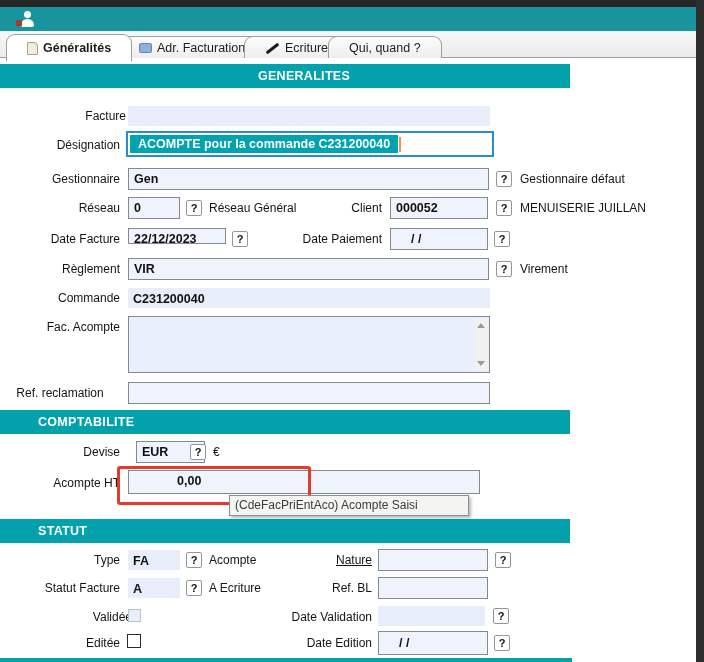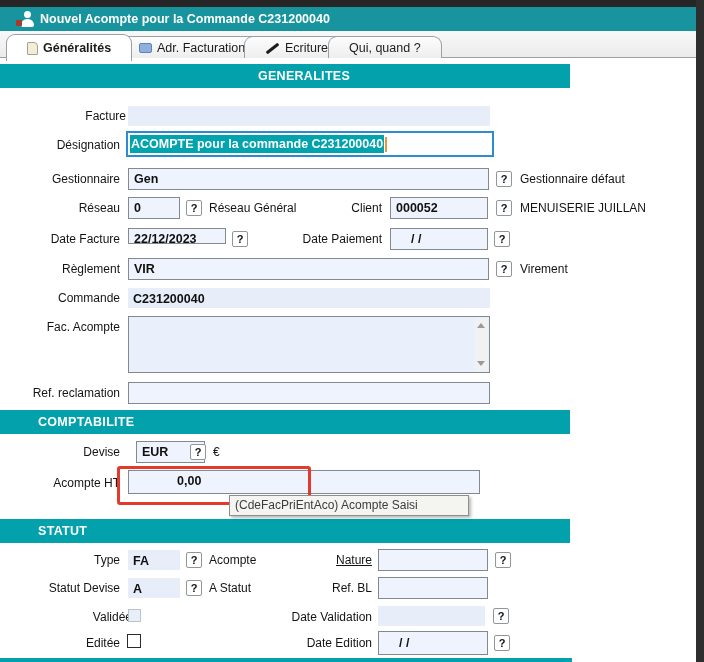--- a/index.html
+++ b/index.html
@@ -33,21 +33,21 @@
   .lbl{position:absolute;left:0;width:120px;text-align:right;font-size:12px;color:#141414;white-space:nowrap;}
   .lbl2{position:absolute;width:120px;text-align:right;font-size:12px;color:#141414;white-space:nowrap;}
   .suffix{position:absolute;font-size:12px;color:#141414;white-space:nowrap;}
 
   .fld{position:absolute;background:#EFF3FD;border:1px solid #82898f;box-sizing:border-box;
        font-weight:700;font-size:12.5px;color:#101010;padding:3px 0 0 5px;line-height:15px;overflow:hidden;white-space:nowrap;}
   .fld.ro{background:#E7EEFA;border:none;padding-top:4px;}
 
   .focusfld{position:absolute;background:#fff;border:2px solid #2F8BD0;box-sizing:border-box;
             display:flex;align-items:center;padding-left:2px;overflow:hidden;}
-  .sel-text{background:#00A3AE;color:#fff;font-weight:700;font-size:12.5px;padding:2px 1px;white-space:nowrap;}
+  .sel-text{background:#00A3AE;color:#fff;font-weight:700;font-size:12.5px;padding:2px 8px;white-space:nowrap;}
   .caret{display:inline-block;width:2px;height:15px;background:#E39A3B;margin-left:1px;}
 
   .help{position:absolute;width:16px;height:16px;background:#fff;border:1px solid #8f969c;border-radius:2px;
         box-sizing:border-box;font-size:11px;font-weight:700;text-align:center;line-height:14px;color:#111;cursor:default;}
 
   .memo{position:absolute;background:#EAF0FB;border:1px solid #82898f;box-sizing:border-box;}
   .scrollcol{position:absolute;right:1px;top:1px;bottom:1px;width:13px;background:#f1f1f1;}
   .arr{position:absolute;left:2px;width:0;height:0;border-left:4px solid transparent;border-right:4px solid transparent;}
   .arr.up{top:5px;border-bottom:5px solid #9a9a9a;}
   .arr.dn{bottom:5px;border-top:5px solid #9a9a9a;}
@@ -69,21 +69,20 @@
 <div id="app">
   <div class="frame-top"></div>
   <div class="frame-right"></div>
 
   <div class="titlebar">
     <span class="app-icon">
       <span class="head"></span>
       <span class="body"></span>
       <span class="accent"></span>
     </span>
-    <span class="title-text">Nouvel Acompte pour la Commande C231200040</span>
   </div>
 
   <div class="tabbar">
     <div class="tab active" style="left:6px;">
       <span class="ti-note"></span>
       <span>Généralités</span>
     </div>
     <div class="tab" style="left:118px;">
       <span class="ti-folder"></span>
       <span>Adr. Facturation</span>
@@ -140,21 +139,21 @@
     <div class="fld ro" style="left:128px;top:230px;width:362px;height:20px;">C231200040</div>
 
     <span class="lbl" style="top:262px;">Fac. Acompte</span>
     <div class="memo" style="left:128px;top:258px;width:362px;height:57px;">
       <div class="scrollcol">
         <span class="arr up"></span>
         <span class="arr dn"></span>
       </div>
     </div>
 
-    <span class="lbl" style="top:328px;">Ref. reclamation</span>
+    <span class="lbl" style="top:328px;text-align:center;">Ref. reclamation</span>
     <div class="fld" style="left:128px;top:324px;width:362px;height:22px;"></div>
 
     <div class="secbar" style="top:352px;">COMPTABILITE</div>
 
     <span class="lbl" style="top:387px;">Devise</span>
     <div class="fld" style="left:136px;top:383px;width:69px;height:22px;">EUR</div>
     <span class="help" style="left:190px;top:386px;">?</span>
     <span class="suffix" style="left:213px;top:387px;">€</span>
 
     <span class="lbl" style="top:418px;">Acompte HT</span>
@@ -165,24 +164,24 @@
     <div class="secbar" style="top:461px;">STATUT</div>
 
     <span class="lbl" style="top:495px;">Type</span>
     <div class="fld ro" style="left:128px;top:492px;width:52px;height:20px;">FA</div>
     <span class="help" style="left:186px;top:494px;">?</span>
     <span class="suffix" style="left:209px;top:495px;">Acompte</span>
     <span class="lbl2" style="left:252px;top:495px;text-decoration:underline;">Nature</span>
     <div class="fld" style="left:378px;top:491px;width:110px;height:22px;"></div>
     <span class="help" style="left:495px;top:494px;">?</span>
 
-    <span class="lbl" style="top:523px;">Statut Devise</span>
+    <span class="lbl" style="top:523px;">Statut Facture</span>
     <div class="fld ro" style="left:128px;top:520px;width:52px;height:20px;">A</div>
     <span class="help" style="left:186px;top:522px;">?</span>
-    <span class="suffix" style="left:209px;top:523px;">A Statut</span>
+    <span class="suffix" style="left:209px;top:523px;">A Ecriture</span>
     <span class="lbl2" style="left:252px;top:523px;">Ref. BL</span>
     <div class="fld" style="left:378px;top:519px;width:110px;height:22px;"></div>
 
     <span class="lbl" style="top:552px;padding-left:12px;">Validée</span>
     <span class="chk dis" style="left:128px;top:551px;"></span>
     <span class="lbl2" style="left:252px;top:552px;">Date Validation</span>
     <div class="fld ro" style="left:378px;top:548px;width:107px;height:20px;"></div>
     <span class="help" style="left:493px;top:550px;">?</span>
 
     <span class="lbl" style="top:578px;">Editée</span>

